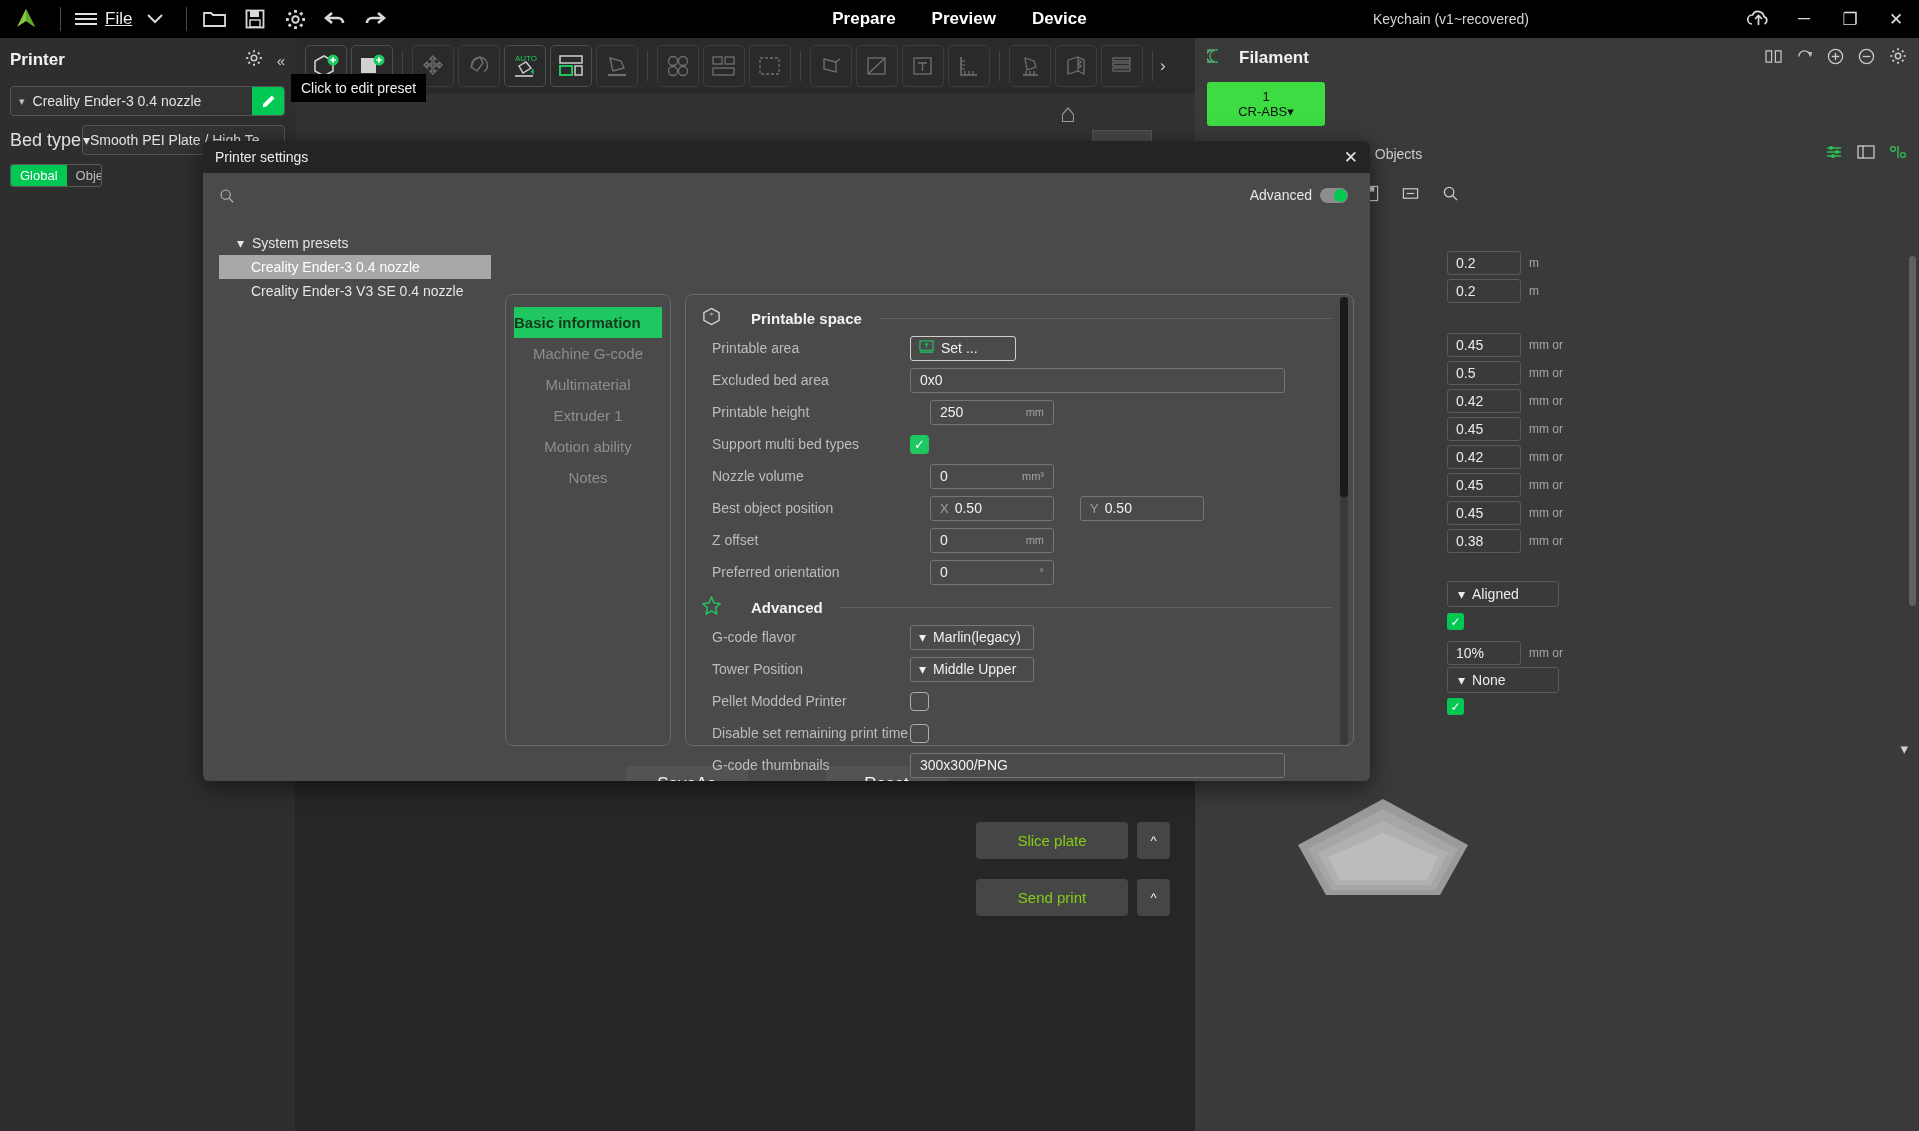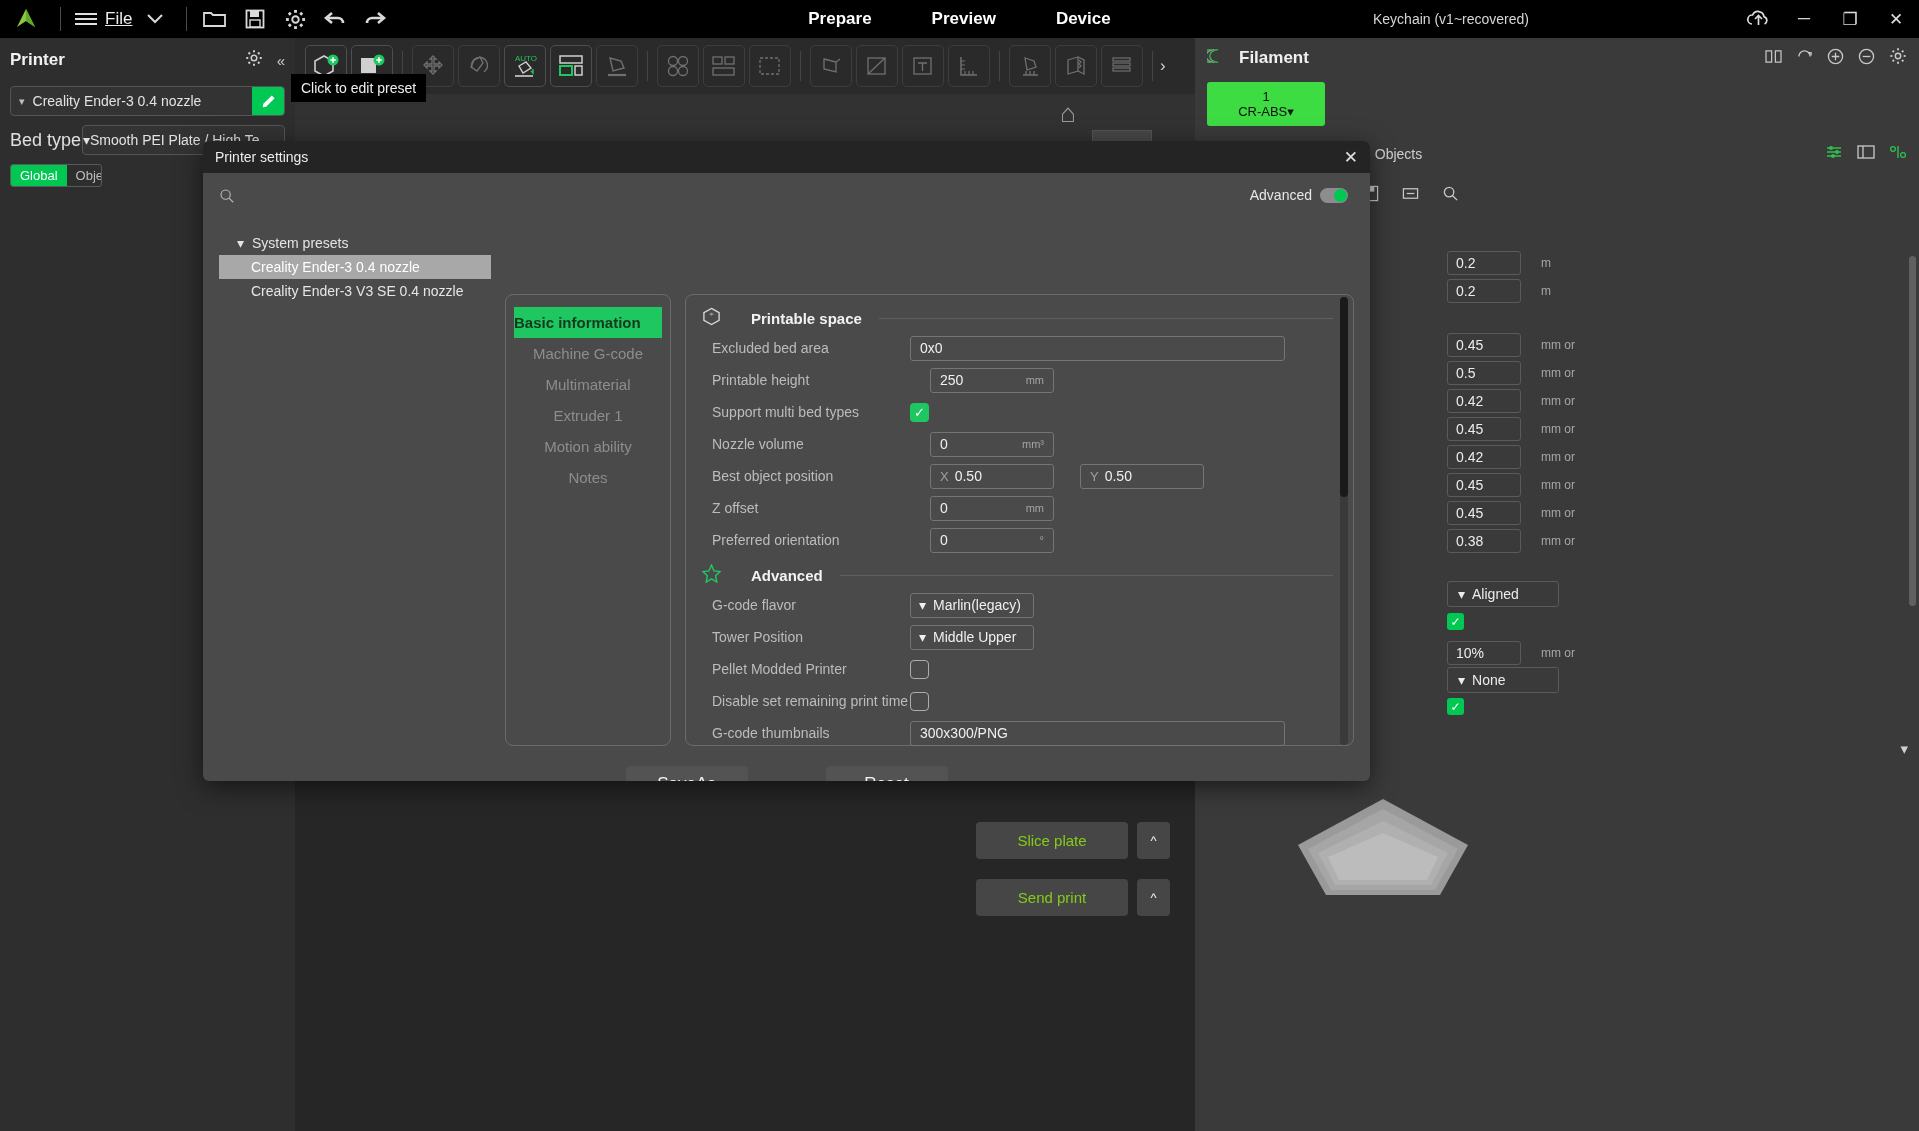--- a/index.html
+++ b/index.html
@@ -17,21 +17,21 @@
     background: #000; display: flex; align-items: center; color: #e8e8e8; text-decoration: underline;
   }
   .logo { width: 52px; height: 38px; display: flex; align-items: center; justify-content: center; }
   .vsep { width: 1px; height: 24px; background: #4a4a4a; margin: 0 8px; }
   .hamb { display: flex; flex-direction: column; gap: 3px; margin-left: 6px; }
   .hamb i { display: block; width: 22px; height: 2px; background: #e0e0e0; }
   .file-label { font-size: 17px; margin-left: 8px; color: #ececec; }
   .chev-dn { margin-left: 14px; color: #d8d8d8; font-size: 13px; }
   .tbicon { width: 40px; height: 38px; display: flex; align-items: center; justify-content: center; color: #d9d9d9; }
   .tabs { position: absolute; left: 0; top: 0; width: 1919px; height: 38px;
-          display: flex; align-items: center; justify-content: center; gap: 60px; pointer-events: none; }
+          display: flex; align-items: center; justify-content: center; gap: 36px; pointer-events: none; }
   .tab { font-size: 17px; font-weight: bold; color: #fff; pointer-events: auto; }
   .proj-title { position: absolute; right: 390px; top: 11px; font-size: 14px; color: #d6d6d6; }
   .winbtns { position: absolute; right: 0; top: 0; height: 38px; display: flex; align-items: center; }
   .winbtn { width: 46px; height: 38px; display: flex; align-items: center; justify-content: center; color: #dcdcdc; font-size: 17px; }
 
   
   .leftpanel { position: absolute; left: 0; top: 38px; width: 295px; height: 1093px; background: #2e2e2e; }
   .lp-head { display: flex; align-items: center; height: 36px; padding: 0 10px; margin-top: 4px; }
   .lp-title { font-size: 17px; font-weight: bold; color: #f2f2f2; flex: 1; }
   .lp-gear { color: #cfcfcf; margin-right: 14px; }
@@ -76,21 +76,21 @@
   .rp-ic { color: #c9c9c9; margin-left: 14px; }
   .filchip { margin: 4px 12px 0 12px; width: 118px; height: 44px; background: #3ddc43;
              border-radius: 3px; display: flex; flex-direction: column; align-items: center;
              justify-content: center; color: #0f0f0f; font-size: 13px; }
   .procrow { display: flex; align-items: center; height: 40px; padding: 0 12px; margin-top: 8px; }
   .proc-title { font-size: 17px; font-weight: bold; color: #cfcfcf; margin-left: 10px; }
   .gbadge { background: #00c853; color: #fff; font-size: 13px; padding: 2px 7px; margin-left: 10px; border-radius: 2px; }
   .obadge { color: #cfcfcf; font-size: 14px; margin-left: 8px; }
   .preset-pill { margin: 6px 12px 0 12px; padding: 5px 10px; border: 1px solid #5d5d5d; border-radius: 4px;
                  font-size: 14px; color: #ececec; display: inline-block; background: #3f3f3f; }
-  .fieldline { position: absolute; display: flex; align-items: center; gap: 20px; }
+  .fieldline { position: absolute; display: flex; align-items: center; gap: 8px; }
   .fval { border: 1px solid #5a5a5a; border-radius: 3px; background: #3a3a3a; color: #ececec;
           font-size: 14px; padding: 3px 8px; min-width: 74px; }
   .funit { font-size: 12px; color: #a6a6a6; }
   .rp-chk { width: 17px; height: 17px; background: #00c853; border-radius: 3px; color: #fff;
             font-size: 12px; display: flex; align-items: center; justify-content: center; }
   .rp-combo { border: 1px solid #5a5a5a; border-radius: 3px; background: #3a3a3a; color: #ececec;
               font-size: 14px; padding: 4px 10px; display: flex; align-items: center; gap: 7px; min-width: 112px; }
   .rp-scroll { position: absolute; right: 3px; top: 218px; width: 7px; height: 350px; background: #606060; border-radius: 4px; }
   .gapline { position: absolute; left: 1288px; top: 740px; display: flex; align-items: center;
              width: 620px; color: #dedede; font-size: 16px; }
@@ -658,20 +658,35 @@
           <span>
             <svg width="19" height="19" viewBox="0 0 20 20">
                 <path d="M10 1.5 L18 6 v8 L10 18.5 L2 14 V6 Z" fill="none" stroke="#d8d8d8" stroke-width="1.4"></path>
                 <path d="M10 6 v3 M8 7.5 h4" stroke="#9a9a9a" stroke-width="1.2"></path>
               </svg>
           </span>
           <span class="grp-title">Printable space</span>
           <span class="grp-rule"></span>
         </div>
 
+        <div class="row">
+          <div class="rlabel">Printable area</div>
+          <div class="ctrl">
+            <div class="setbtn">
+              <span>
+                <svg width="15" height="14" viewBox="0 0 16 15">
+                    <rect x="1" y="1" width="14" height="10" fill="none" stroke="#1ec760" stroke-width="1.2"></rect>
+                    <path d="M8 3 v5 M6 4.5 h4" stroke="#1ec760" stroke-width="1.1"></path>
+                    <path d="M1 13 h14" stroke="#1ec760" stroke-width="1.4"></path>
+                  </svg>
+              </span>
+              <span>Set ...</span>
+            </div>
+          </div>
+        </div>
 
         <div class="row">
           <div class="rlabel">Excluded bed area</div>
           <div class="ctrl">
             <div class="inp inp-w2">
               <span>0x0</span>
             </div>
           </div>
         </div>
 

